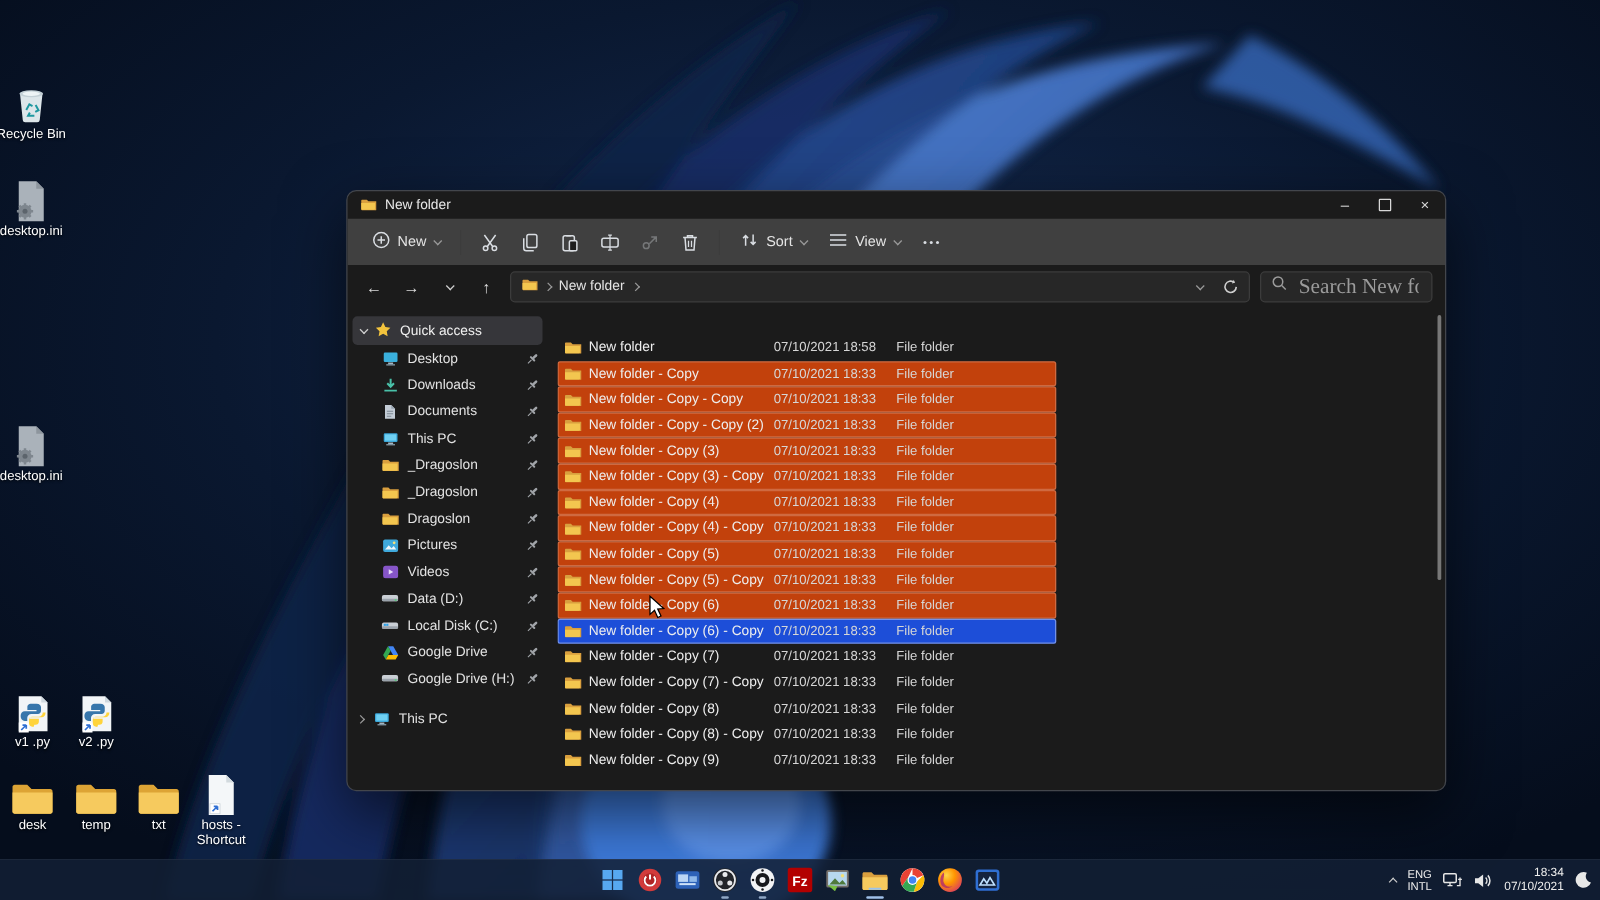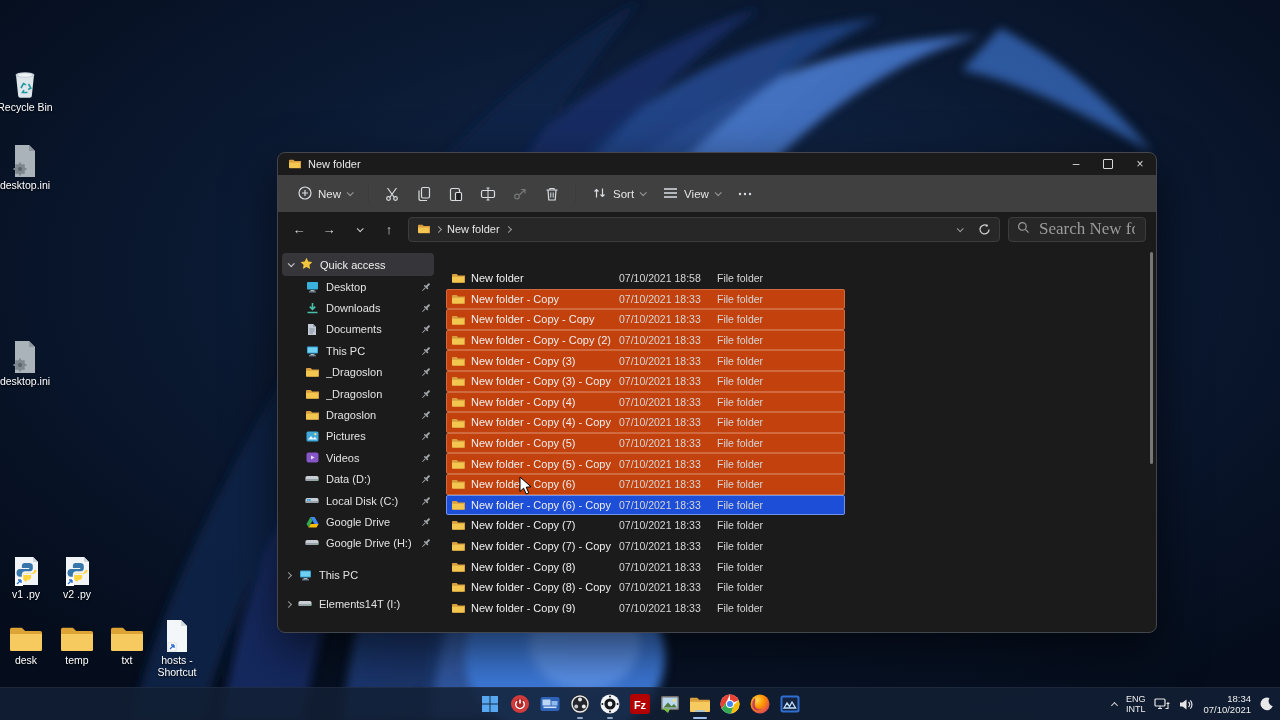--- a/index.html
+++ b/index.html
@@ -666,31 +666,20 @@
               <span style="display:flex;width:14px;justify-content:center">
                 <svg width="13" height="12" viewBox="0 0 13 12">
                   <rect x="1" y="1.5" width="11" height="7" rx="1" fill="#3ba7d9"></rect>
                   <rect x="2" y="2.5" width="9" height="5" fill="#6fd0f2"></rect>
                   <rect x="4.5" y="9" width="4" height="1.3" fill="#9fb6c4"></rect>
                   <rect x="3" y="10.3" width="7" height="1" fill="#8aa0ae"></rect>
                 </svg>
               </span>
               <span>This PC</span>
             </div>
-            <div class="sb-bot">
-              <span class="chev r sm dim2"></span>
-              <span style="display:flex;width:14px;justify-content:center">
-                <svg width="14" height="10" viewBox="0 0 14 10">
-                  <rect x="0.5" y="2" width="13" height="5" rx="1.5" fill="#c9ced4"></rect>
-                  <rect x="0.5" y="5" width="13" height="2" rx="1" fill="#9aa2ab"></rect>
-                  <circle cx="11.5" cy="6" r=".8" fill="#58d07a"></circle>
-                </svg>
-              </span>
-              <span>Elements14T (I:)</span>
-            </div>
           </div>
       </div>
 
       <div class="content">
         <div class="rows" id="rows">
             <div class="row">
               <span class="r-ico">
                 <svg width="14" height="11.9" viewBox="0 0 14 11.9">
                   <path d="M1 2.8000000000000003c0-.5.4-.8.8-.8h3.9200000000000004l1.4000000000000001 1.4000000000000001h7c.5 0 .8.4.8.8v5.88c0 .5-.3.8-.8.8H1.8c-.4 0-.8-.3-.8-.8z" fill="#d99f3e"></path>
   <path d="M1 4.760000000000001h12v5.04c0 .5-.3.8-.8.8H1.8c-.4 0-.8-.3-.8-.8z" fill="#f3c64f"></path>

